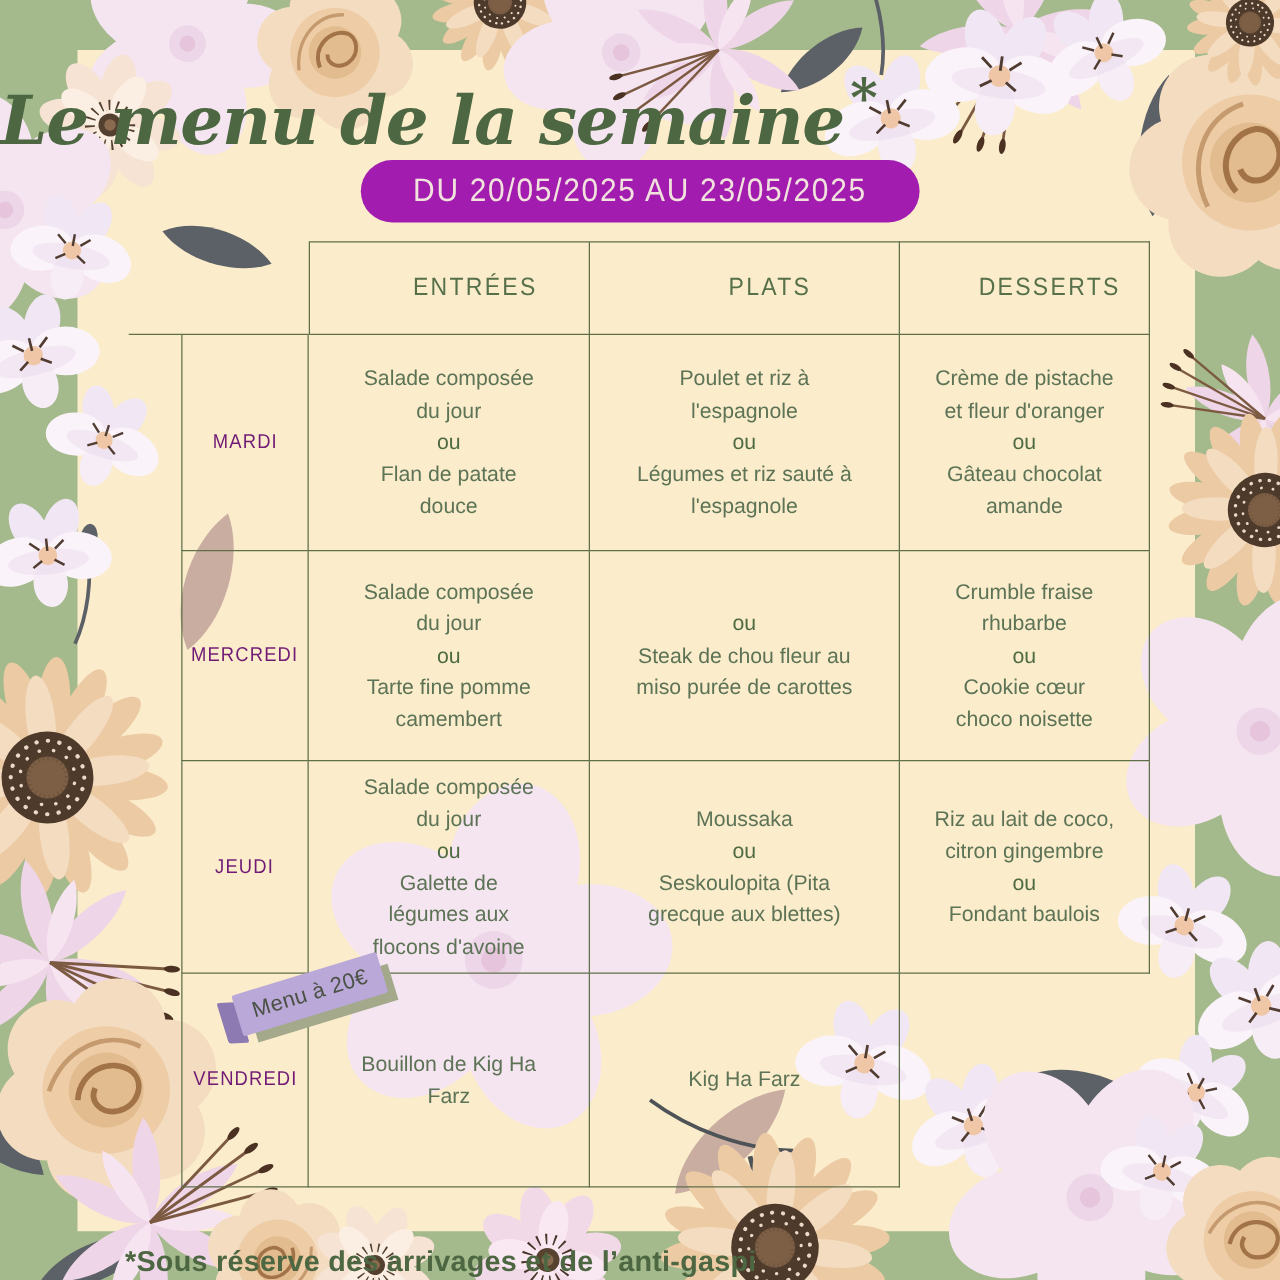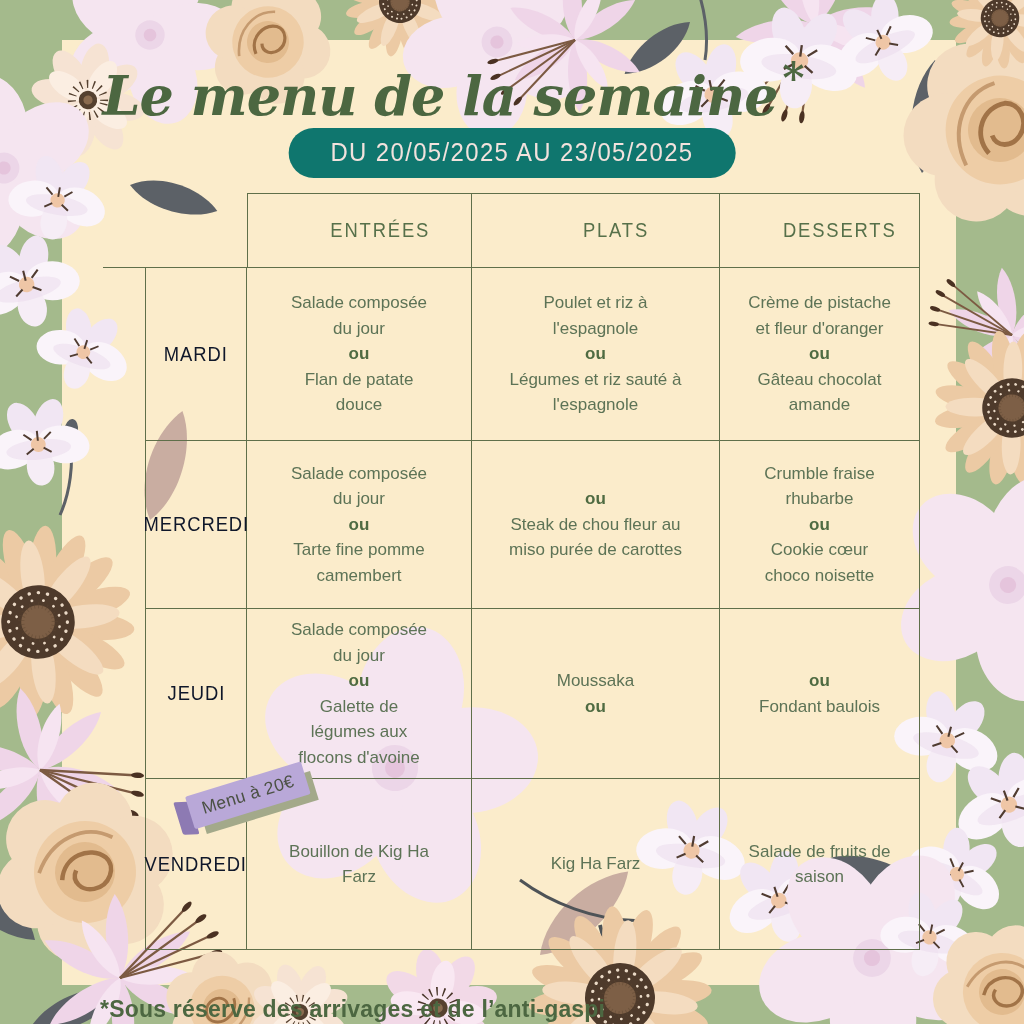--- a/index.html
+++ b/index.html
@@ -4,55 +4,55 @@
 <style>
   html,body{margin:0;padding:0;}
   body{
     width:1024px;height:1024px;position:relative;overflow:hidden;
     background:#a4ba8c;
     font-family:"Liberation Sans", sans-serif;
   }
   .panel{position:absolute;left:62px;top:40px;width:894px;height:945px;background:#fbeccb;}
   .flowers{position:absolute;left:0;top:0;width:1024px;height:1024px;z-index:2;pointer-events:none;}
   .title{
-    position:absolute;top:54px;left:0;width:906px;text-align:center;z-index:3;
+    position:absolute;top:54px;left:0;width:906px;text-align:left;z-index:3;
     font-family:"DejaVu Serif", serif;font-style:italic;font-weight:700;
     font-size:54px;color:#4c6741;letter-spacing:-1px;
   }
   .title .ast{font-size:42px;vertical-align:22px;margin-left:5px;font-style:normal;}
   .pill{
     position:absolute;top:128px;left:50%;transform:translateX(-50%);z-index:3;
-    background:#0f766e;color:#f2e2dd;font-size:26px;letter-spacing:1.5px;
+    background:#a21caf;color:#f2e2dd;font-size:26px;letter-spacing:1.5px;
     padding:9px 26px 10px 26px;border-radius:26px;white-space:nowrap;
   }
   .menu-table{
     position:absolute;left:103px;top:193px;z-index:3;
     display:grid;
     grid-template-columns:144px 225px 248px 200px;
     grid-template-rows:75px 173px 168px 170px 171px;
     color:#5d7356;
   }
   .c{
     box-sizing:border-box;
     border-right:1px solid #5f6f4a;border-bottom:1px solid #5f6f4a;
     display:flex;flex-direction:column;align-items:center;justify-content:center;
     text-align:center;
   }
   .corner{box-sizing:border-box;border-bottom:1px solid #5f6f4a;}
   .bt{border-top:1px solid #5f6f4a;padding-left:41px;}
   .bl{border-left:1px solid #5f6f4a;}
   .hd{font-size:20px;letter-spacing:2px;color:#56704a;}
-  .day{font-size:20px;letter-spacing:1px;color:#0f172a;margin-left:42px;}
+  .day{font-size:16px;letter-spacing:1px;color:#701a75;margin-left:42px;}
   .cond{display:inline-block;transform:scaleX(0.92);}
   .cell{font-size:17px;line-height:1.5;}
   .col2{padding:6px 40px;}
   .col3{padding:6px 36px;}
   .col4{padding:6px 26px;}
   .opt{display:block;}
-  .or{display:block;font-weight:700;color:#4f6b42;}
+  .or{display:block;font-weight:400;color:#4f6b42;}
   .ribbon{
     position:absolute;left:190px;top:796px;z-index:4;
     transform:rotate(-17deg);transform-origin:left center;
   }
   .ribbon-band{
     position:relative;background:#b9a8d8;border-radius:2px;
     padding:6px 13px 7px 13px;font-size:17.5px;color:#4b5144;letter-spacing:.3px;
     box-shadow:8px 10px 0 -2px #a3a98a;white-space:nowrap;
   }
   .ribbon-fold{
@@ -344,37 +344,36 @@
       <span class="cond">JEUDI</span>
     </div>
   <div class="c cell col2">
     <span class="opt">Salade composée du jour</span>
     <span class="or">ou</span>
     <span class="opt">Galette de légumes aux flocons d'avoine</span>
   </div>
   <div class="c cell col3">
     <span class="opt">Moussaka</span>
     <span class="or">ou</span>
+    <span class="opt">Seskoulopita (Pita grecque aux blettes)</span>
   </div>
   <div class="c cell col4">
+    <span class="opt">Riz au lait de coco, citron gingembre</span>
     <span class="or">ou</span>
     <span class="opt">Fondant baulois</span>
   </div>
 
   <div class="c day bl">
       <span class="cond">VENDREDI</span>
     </div>
   <div class="c cell col2">
     <span class="opt">Bouillon de Kig Ha Farz</span>
   </div>
   <div class="c cell col3">
     <span class="opt">Kig Ha Farz</span>
-  </div>
-  <div class="c cell col4">
-    <span class="opt">Salade de fruits de saison</span>
   </div>
 </div>
 
 <div class="ribbon">
   <div class="ribbon-fold"></div>
   <div class="ribbon-band">Menu à 20€</div>
 </div>
 
 <div class="footnote">*Sous réserve des arrivages et de l’anti-gaspi</div>
 

